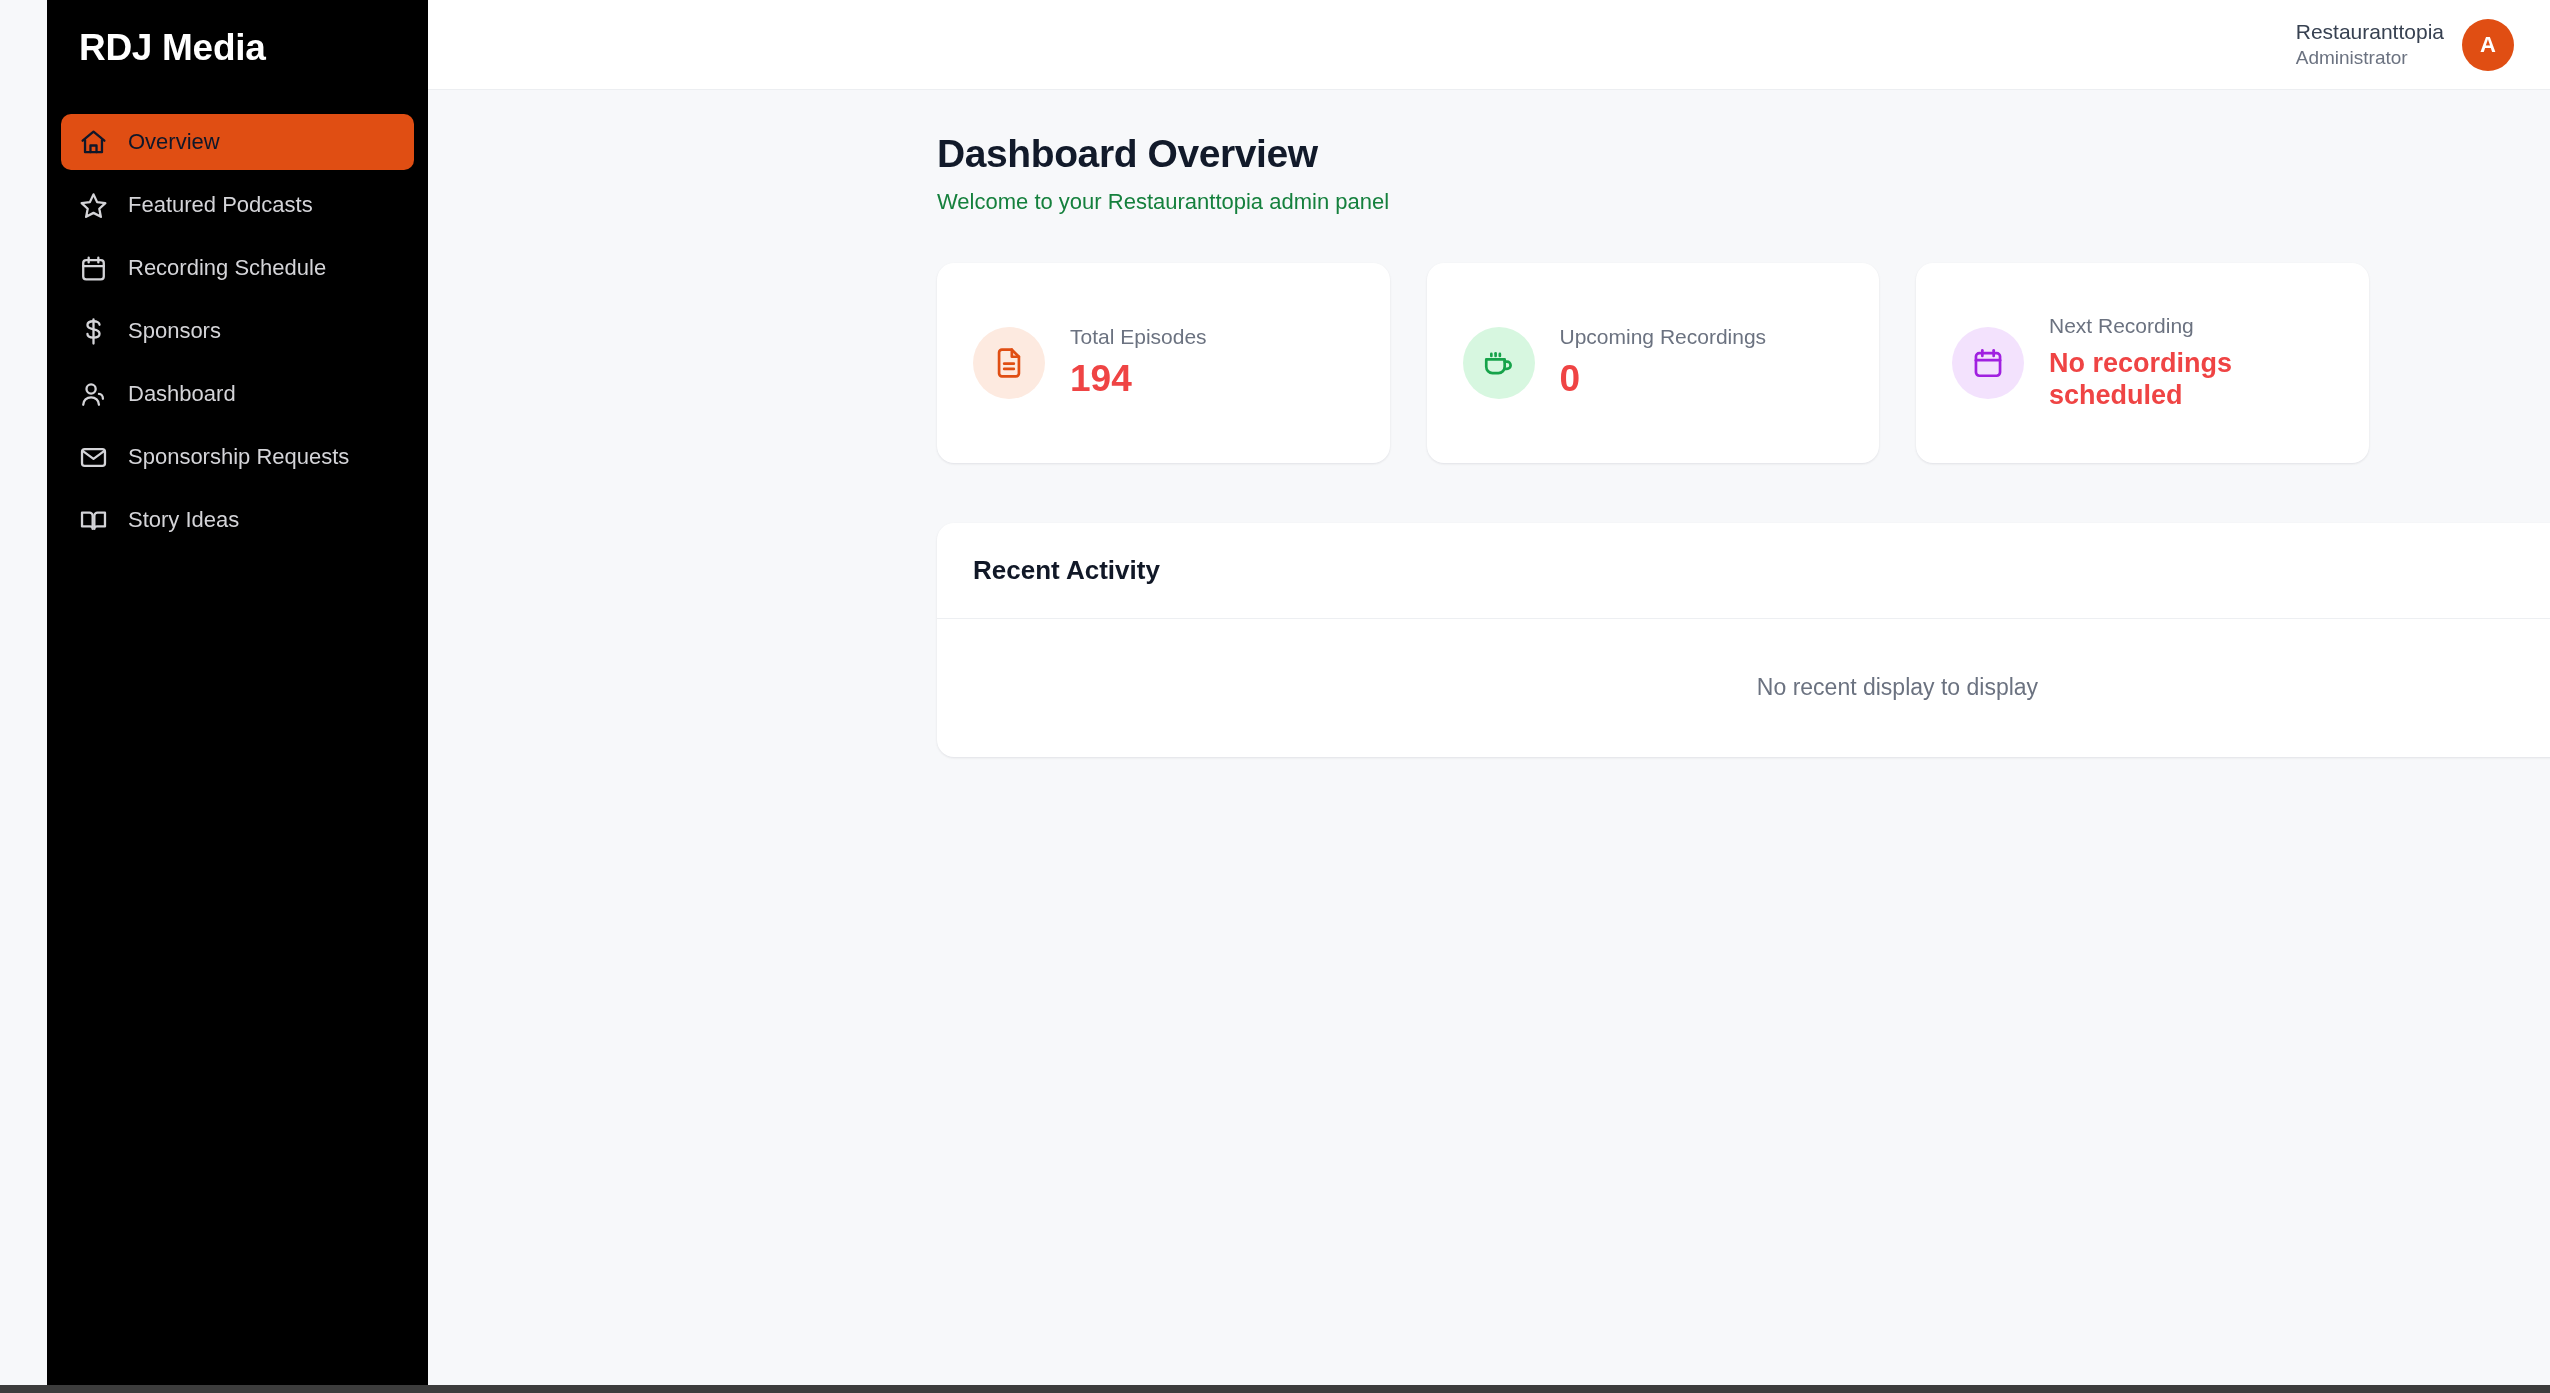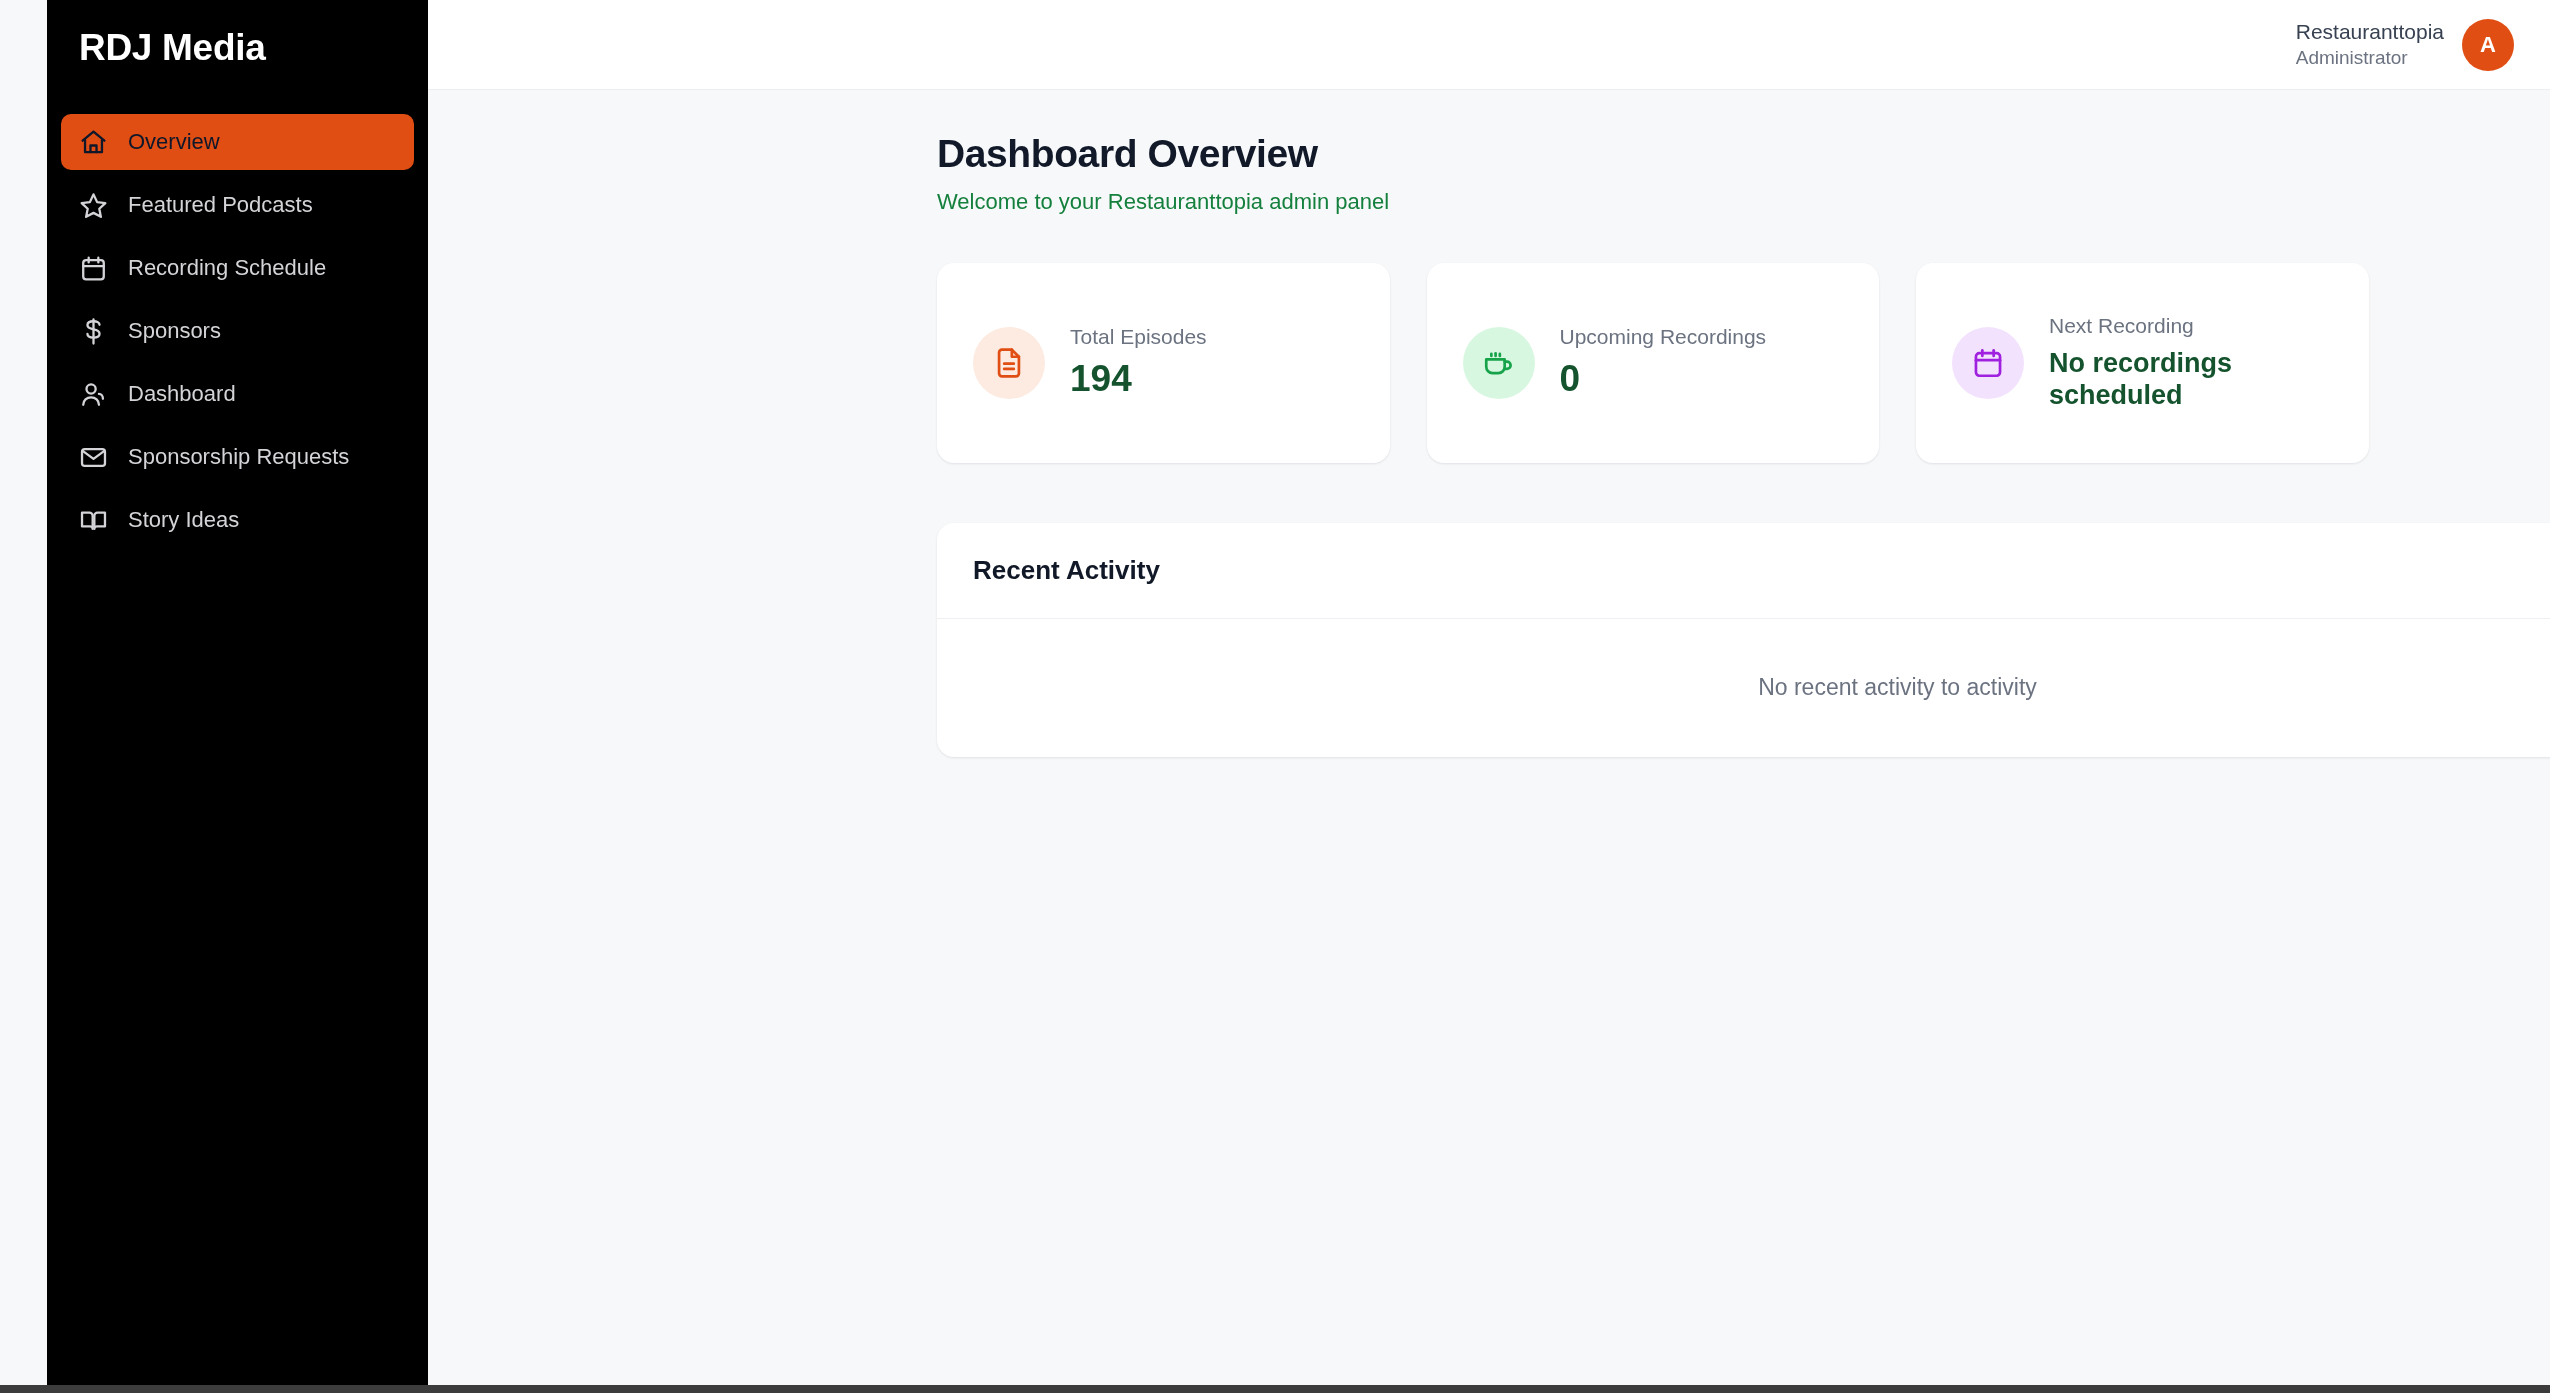--- a/index.html
+++ b/index.html
@@ -230,21 +230,21 @@
   .stat-label {
     font-size: 21px;
     color: #6b7280;
     margin-bottom: 9px;
     white-space: nowrap;
   }
 
   .stat-value {
     font-size: 37px;
     font-weight: bold;
-    color: #14532d;
+    color: #ef4444;
     line-height: 1.12;
   }
 
   .stat-value.small {
     font-size: 27px;
     line-height: 1.2;
     max-width: 260px;
   }
 
   
@@ -449,21 +449,21 @@
             </div>
           </div>
 
         </section>
 
         <section class="panel">
           <div class="panel-head">
             <h2 class="panel-title">Recent Activity</h2>
           </div>
           <div class="panel-body">
-            <span class="empty-text">No recent activity to activity</span>
+            <span class="empty-text">No recent display to display</span>
           </div>
         </section>
 
       </div>
     </main>
   </div>
 
   <div class="bottom-strip"></div>
 </div>
 

